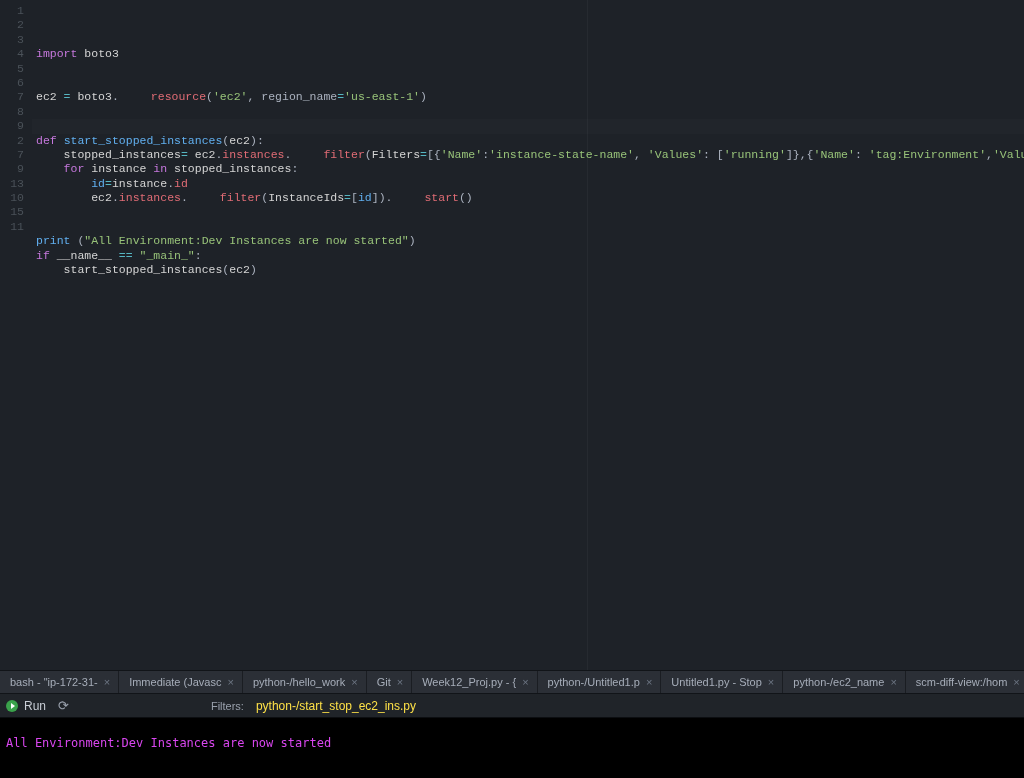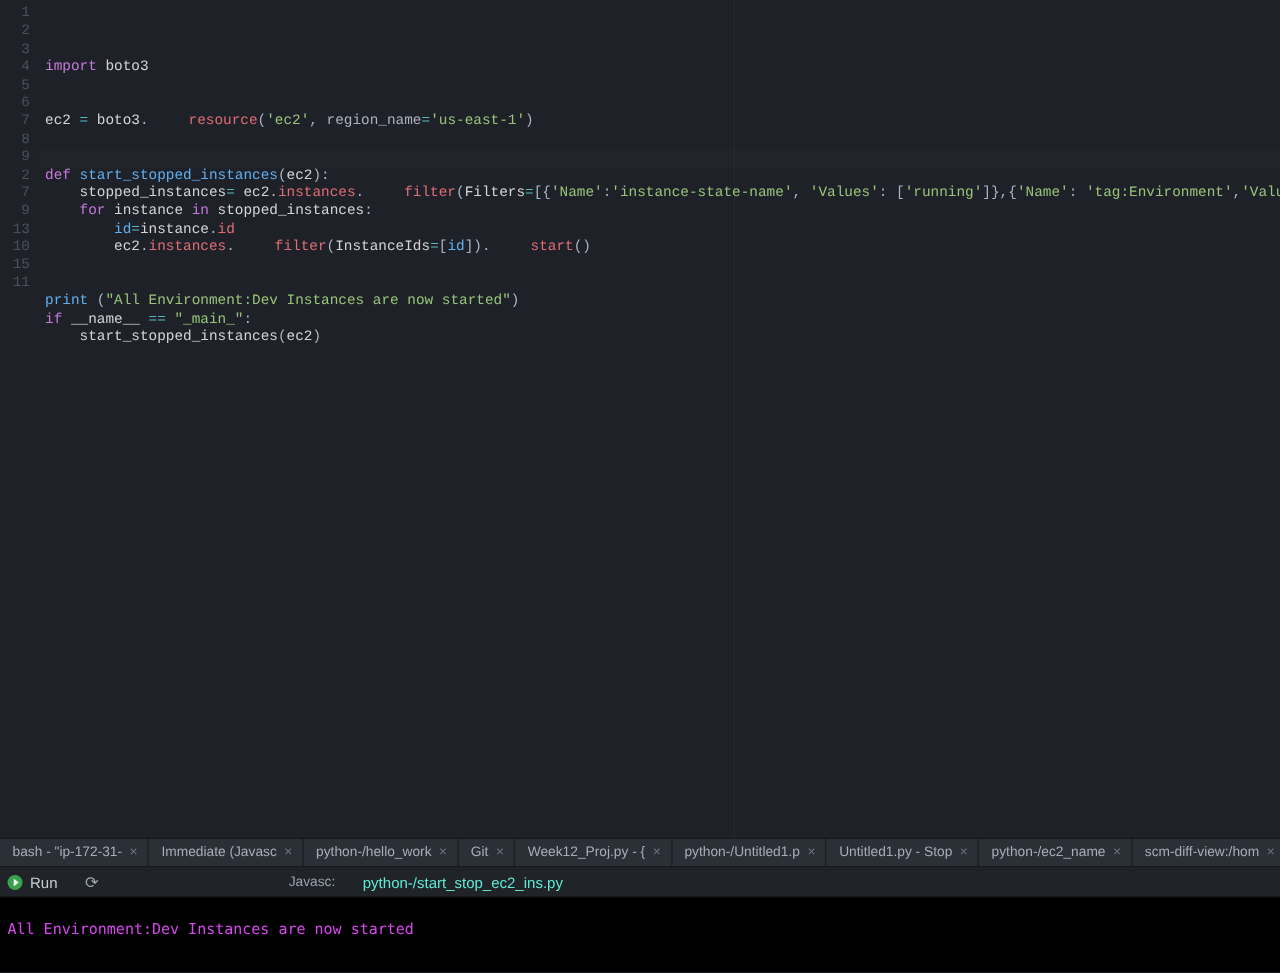--- a/index.html
+++ b/index.html
@@ -102,21 +102,21 @@
   .run-bar {
     width: 100%;
     height: 24px;
     background: #202429;
     border-bottom: 1px solid #0c0e11;
     display: flex;
     align-items: center;
     font-family: "Helvetica Neue", Arial, sans-serif;
     font-size: 12px;
     color: #c7ccd4;
-    gap: 22px;
+    gap: 12px;
     padding-left: 6px;
   }
   .run-btn {
     display: flex;
     align-items: center;
     gap: 6px;
     cursor: pointer;
     font-size: 12px;
   }
   .play-icon {
@@ -130,21 +130,21 @@
     width:0;height:0;
     border-left: 4px solid #fff;
     border-top: 3px solid transparent;
     border-bottom: 3px solid transparent;
     margin-left:1px;
   }
   .reload-icon {
     color:#9aa1ad; font-size:13px; line-height:1; cursor:pointer;
   }
   .cmd-label { font-size: 11px; color:#9aa1ad; margin-left: 130px;}
-  .cmd-value { color:#5eead4; font-size:12px; }
+  .cmd-value { color:#fde047; font-size:12px; }
   .terminal {
     width: 100%;
     height: 60px;
     background: #000;
     color: #d946ef;
     font-size: 12px;
     padding: 4px 6px;
     white-space: pre;
     font-family: Menlo, Monaco, monospace;
     position: relative;
@@ -215,21 +215,21 @@
       <span class="close">×</span>
     </div>
   </div>
 
 <div class="run-bar">
   <div class="run-btn">
     <span class="play-icon"></span>
     <span>Run</span>
   </div>
   <span class="reload-icon">⟳</span>
-  <span class="cmd-label">Javasc:</span>
+  <span class="cmd-label">Filters:</span>
   <span class="cmd-value">python-/start_stop_ec2_ins.py</span>
 </div>
 
 <div class="terminal">
 <span>All Environment:Dev Instances are now started</span>
 
 
 
 </div>
 

